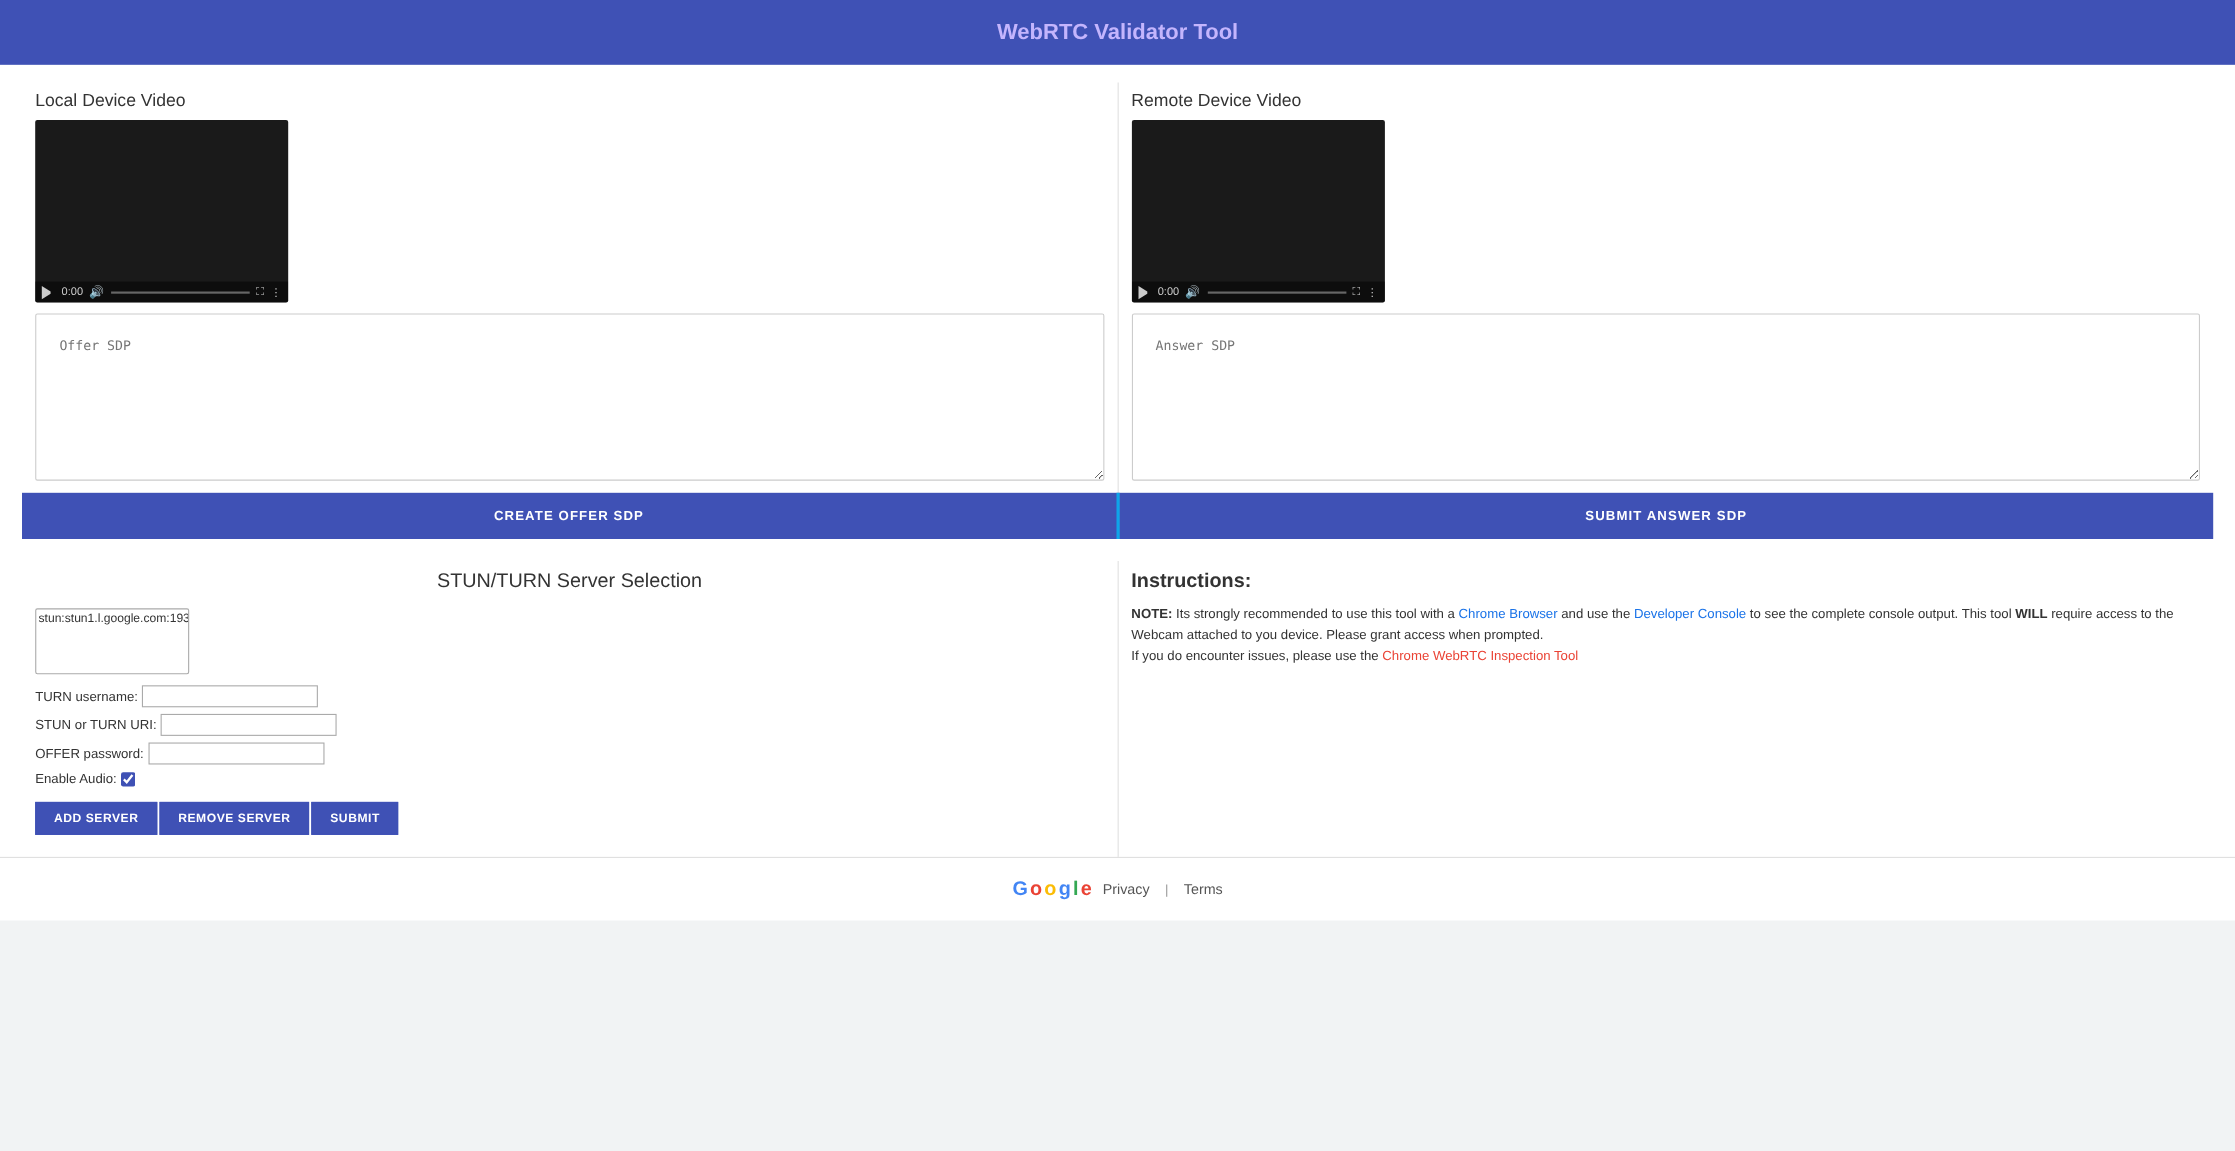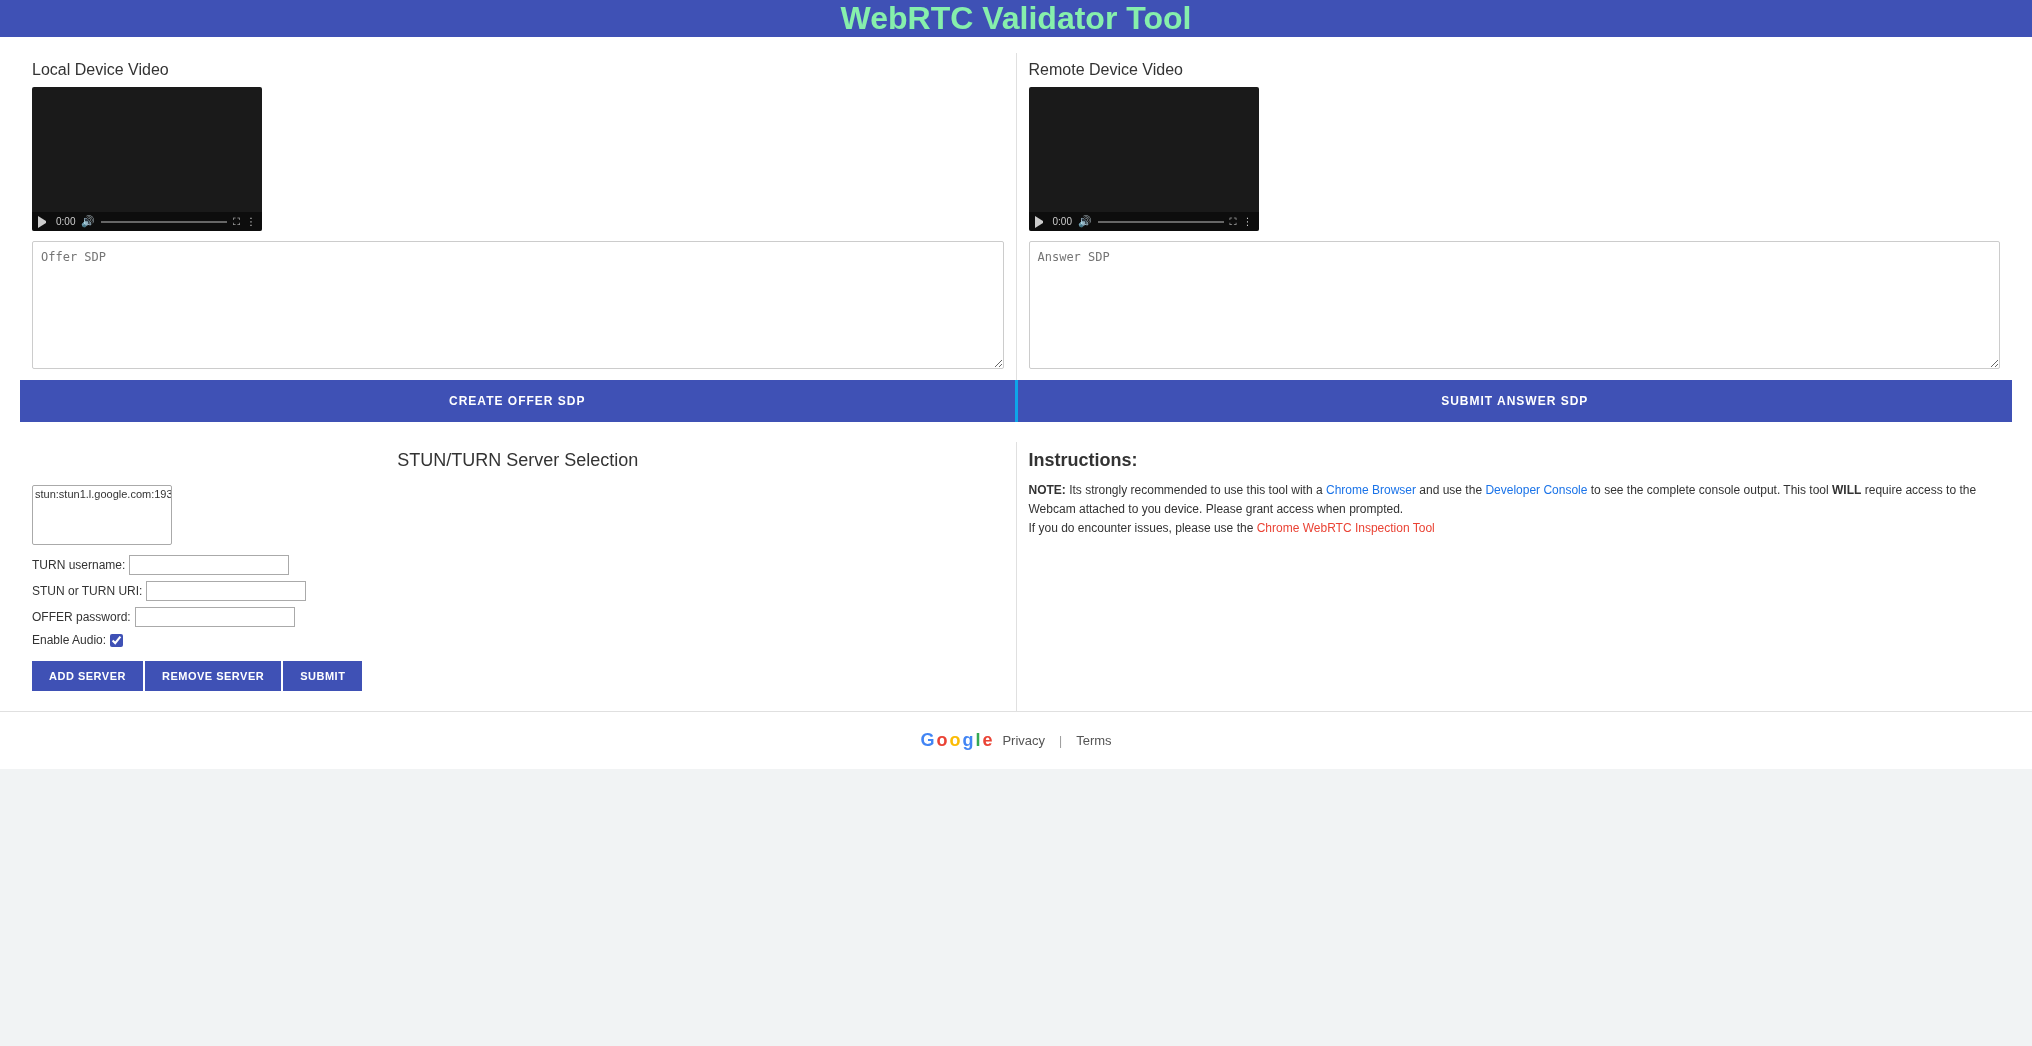--- a/index.html
+++ b/index.html
@@ -4,23 +4,24 @@
   <style>
     * { box-sizing: border-box; margin: 0; padding: 0; }
     body {
       font-family: Arial, sans-serif;
       background: #f1f3f4;
       font-size: 13px;
       color: #333;
     }
     header {
       background: #3f51b5;
-      color: #86efac;
+      color: #c4b5fd;
       text-align: center;
-      font-size: 32px;
+      padding: 18px;
+      font-size: 20px;
       font-weight: bold;
     }
     .main-content {
       background: #fff;
       max-width: 2032px;
       margin: 0 auto;
       padding: 16px 20px 0 20px;
     }
     .top-panels {
       display: flex;
@@ -34,21 +35,21 @@
       border-right: 1px solid #e0e0e0;
     }
     .panel-label {
       font-size: 16px;
       font-weight: 400;
       color: #333;
       margin-bottom: 8px;
     }
     .video-box {
       width: 230px;
-      height: 144px;
+      height: 166px;
       background: #1a1a1a;
       border-radius: 2px;
       margin-bottom: 10px;
       position: relative;
       overflow: hidden;
     }
     .video-controls {
       position: absolute;
       bottom: 0;
       left: 0;
@@ -74,24 +75,24 @@
       font-size: 10px;
       color: #ccc;
     }
     .video-controls .progress-bar {
       flex: 1;
       height: 2px;
       background: #666;
     }
     .sdp-textarea {
       width: 100%;
-      height: 128px;
+      height: 152px;
       border: 1px solid #ccc;
       border-radius: 2px;
-      padding: 8px;
+      padding: 21px;
       font-size: 12px;
       color: #999;
       resize: vertical;
       outline: none;
     }
     .action-buttons {
       display: flex;
       margin-top: 0;
     }
     .action-btn {

